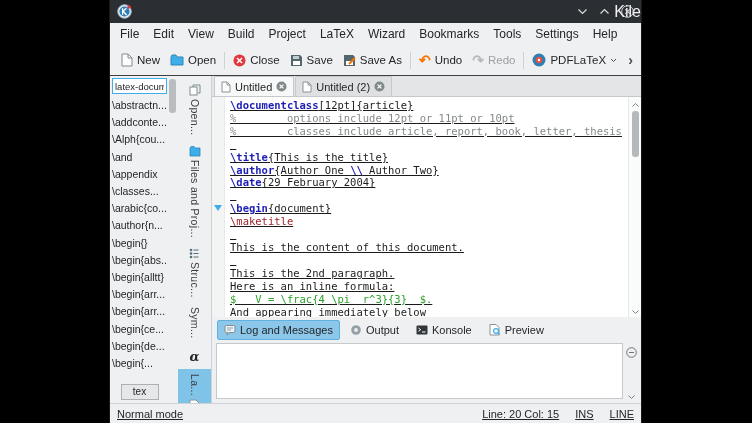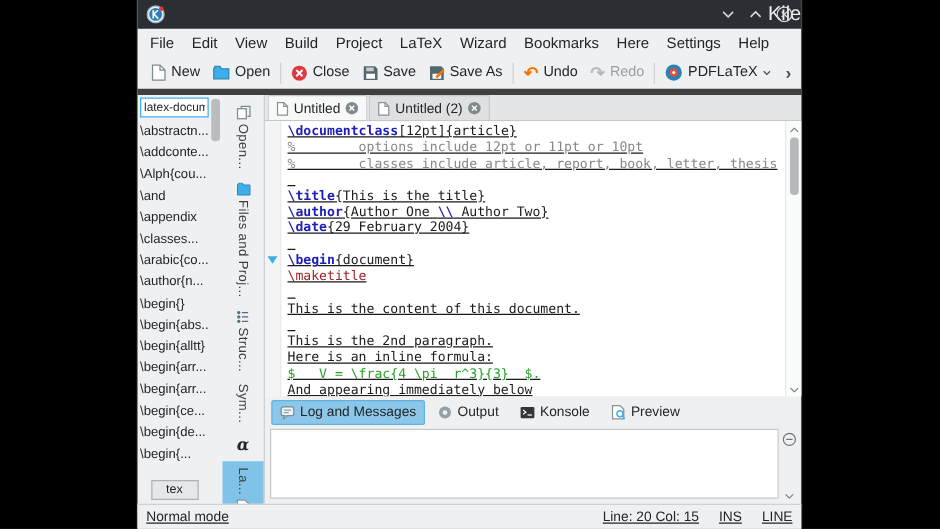--- a/index.html
+++ b/index.html
@@ -4,21 +4,21 @@
 <style>
 *{margin:0;padding:0;box-sizing:border-box;}
 html,body{width:752px;height:423px;background:#000;overflow:hidden;font-family:"Liberation Sans",sans-serif;}
 .window{position:absolute;left:110px;top:0;width:531px;height:423px;background:#eff0f1;display:flex;flex-direction:column;box-shadow:0 0 0 1px #1a1a1a;}
 .titlebar{height:23px;background:#2b2e33;display:flex;align-items:center;padding:0 7px;position:relative;flex:0 0 auto;}
 .tb-title{position:absolute;left:0;right:0;text-align:right;color:#eff0f1;font-size:16px;}
 .win-controls{margin-left:auto;display:flex;align-items:center;gap:11px;z-index:1;}
 .win-controls span{display:inline-flex;align-items:center;}
 .menubar{height:22px;display:flex;align-items:center;padding:0 3px;font-size:12px;color:#232629;flex:0 0 auto;}
 .menu-item{padding:2px 7px;}
-.toolbar{height:31px;display:flex;align-items:center;padding:0 5px;flex:0 0 auto;border-bottom:5px solid #404040;}
+.toolbar{height:31px;display:flex;align-items:center;padding:0 5px;flex:0 0 auto;border-bottom:1px solid #404040;}
 .tb-buttons{display:flex;align-items:center;}
 .tb-btn{display:flex;align-items:center;gap:4px;padding:4px 5px;font-size:11.5px;color:#232629;white-space:nowrap;}
 .tb-btn.disabled{color:#9da0a2;}
 .tb-sep{width:1px;height:17px;background:#cfd2d4;margin:0 3px;}
 .tb-overflow{margin-left:auto;color:#4d4d4d;font-size:14px;padding:0 3px;font-weight:bold;}
 .icon{display:inline-flex;align-items:center;justify-content:center;}
 .main{flex:1;display:flex;min-height:0;}
 .left-panel{width:57px;flex:0 0 auto;display:flex;flex-direction:column;padding:2px 0 2px 2px;}
 .filter-input{height:16px;border:1px solid #3daee9;background:#fff;font-size:9.5px;font-family:"Liberation Sans",sans-serif;padding:0 2px;width:100%;outline:none;color:#232629;}
 .cmd-list{flex:1;overflow:hidden;padding-top:3px;}
@@ -94,21 +94,21 @@
 
   <div class="menubar">
       <div class="menu-item">File</div>
       <div class="menu-item">Edit</div>
       <div class="menu-item">View</div>
       <div class="menu-item">Build</div>
       <div class="menu-item">Project</div>
       <div class="menu-item">LaTeX</div>
       <div class="menu-item">Wizard</div>
       <div class="menu-item">Bookmarks</div>
-      <div class="menu-item">Here</div>
+      <div class="menu-item">Tools</div>
       <div class="menu-item">Settings</div>
       <div class="menu-item">Help</div>
     </div>
 
   <div class="toolbar">
     <div class="tb-buttons">
         <div class="tb-btn">
           <span class="icon">
             <svg width="13" height="14" viewBox="0 0 13 14">
               <path d="M2 1h6l4 4v8H2z" fill="#fdfdfd" stroke="#7f8c8d"></path>

